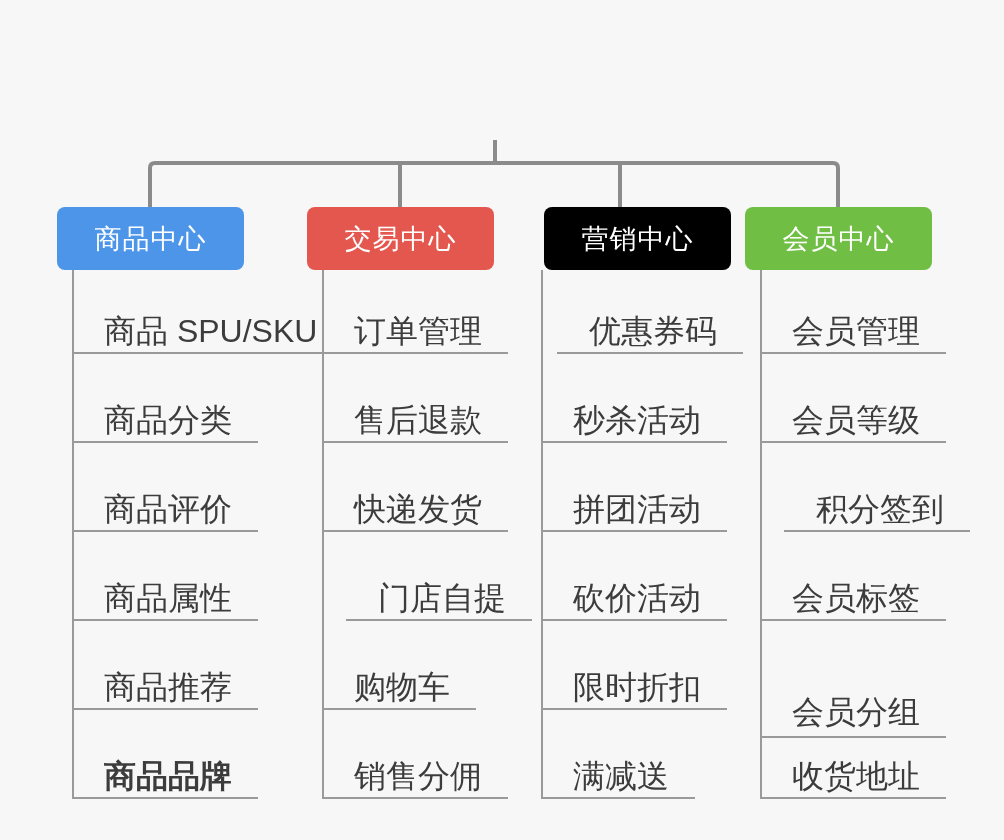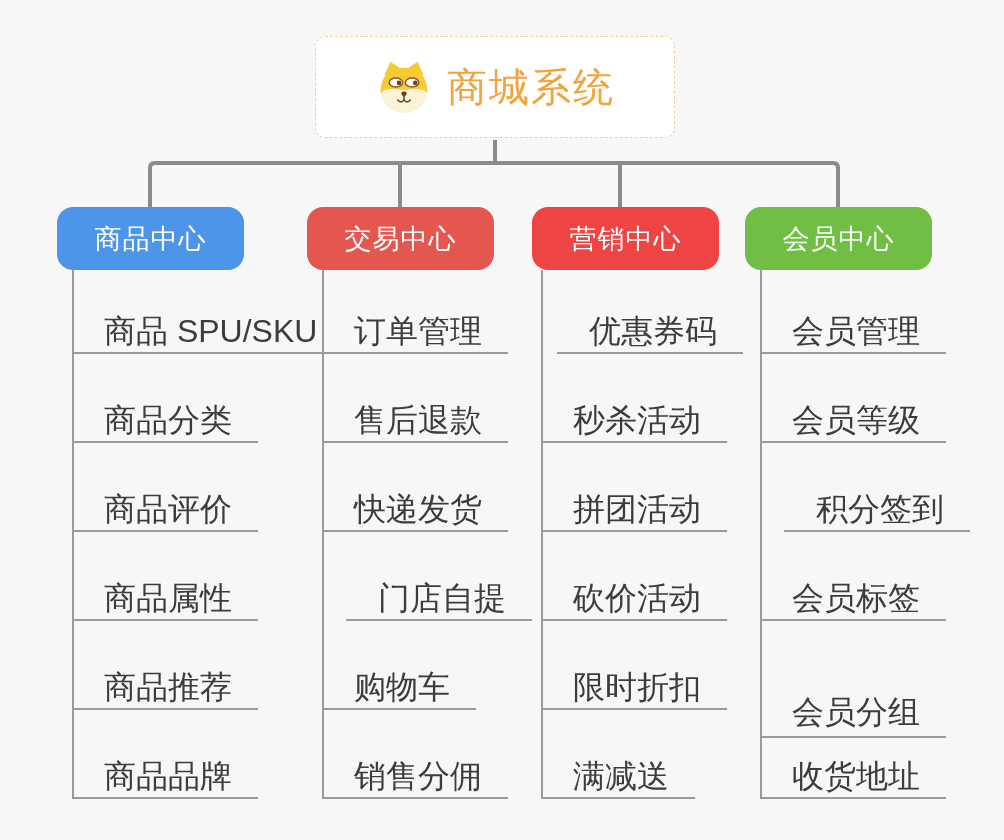--- a/index.html
+++ b/index.html
@@ -20,21 +20,21 @@
     box-sizing:border-box;
   }
   .root-title{
     font-size:40px;letter-spacing:2px;
     color:var(--root-text,#f1a33c);
     white-space:nowrap;
   }
   .dog{display:flex;align-items:center;}
   .branch-box{
     position:absolute;top:207px;width:187px;height:63px;
-    border-radius:16px;
+    border-radius:8px;
     display:flex;align-items:center;justify-content:center;
     color:#fff;font-size:27px;letter-spacing:1px;
     box-sizing:border-box;
   }
   .trunk{
     position:absolute;width:2px;
     background:var(--line,#9a9a9a);
   }
   .leaf{
     position:absolute;
@@ -51,56 +51,39 @@
 
 <div class="canvas">
 
   <svg class="connectors" width="1004" height="840" viewBox="0 0 1004 840">
     <path class="conn" d="M495 140 V163" fill="none" stroke-width="4" stroke="#8b8b8b"></path>
     <path class="conn" d="M150 207 V168 Q150 163 155 163 H833 Q838 163 838 168 V207" fill="none" stroke-width="4" stroke="#8b8b8b"></path>
     <path class="conn" d="M400 163 V207" fill="none" stroke-width="4" stroke="#8b8b8b"></path>
     <path class="conn" d="M620 163 V207" fill="none" stroke-width="4" stroke="#8b8b8b"></path>
   </svg>
 
-  <div class="root-node">
-    <span class="dog">
-      <svg viewBox="0 0 64 60" width="58" height="54" aria-hidden="true">
-        <path d="M10 17 L17 2 L29 10 Z" fill="#f6cb32"></path>
-        <path d="M54 17 L47 2 L35 10 Z" fill="#f6cb32"></path>
-        <ellipse cx="32" cy="34" rx="26" ry="25" fill="#fbf2da"></ellipse>
-        <path d="M6 37 C6 16 17 9 32 9 C47 9 58 16 58 37 C52 30 44 33 32 33 C20 33 12 30 6 37 Z" fill="#f6cb32"></path>
-        <ellipse cx="23" cy="25" rx="7.5" ry="5" fill="#ffffff" stroke="#8a5a2b" stroke-width="1.6"></ellipse>
-        <circle cx="26.5" cy="25.5" r="2.6" fill="#6e431c"></circle>
-        <ellipse cx="41" cy="25" rx="7.5" ry="5" fill="#ffffff" stroke="#8a5a2b" stroke-width="1.6"></ellipse>
-        <circle cx="44.5" cy="25.5" r="2.6" fill="#6e431c"></circle>
-        <path d="M29 36 Q32 34 35 36 Q35 39.5 32 40.5 Q29 39.5 29 36 Z" fill="#6e431c"></path>
-        <path d="M32 40.5 L32 44.5 M25 44.5 Q28.5 48.5 32 44.5 Q35.5 48.5 39 44.5" stroke="#6e431c" stroke-width="1.8" fill="none" stroke-linecap="round"></path>
-      </svg>
-    </span>
-    <span class="root-title">商城系统</span>
-  </div>
 
   <div id="branches">
       <div class="branch-box" style="left: 57px; background: rgb(77, 149, 233);">商品中心</div>
       <div class="trunk" style="left: 72px; top: 270px; height: 529px;"></div>
       <div class="leaf" style="left: 72px; top: 312px;">商品 SPU/SKU</div>
       <div class="leaf" style="left: 72px; top: 401px;">商品分类</div>
       <div class="leaf" style="left: 72px; top: 490px;">商品评价</div>
       <div class="leaf" style="left: 72px; top: 579px;">商品属性</div>
       <div class="leaf" style="left: 72px; top: 668px;">商品推荐</div>
-      <div class="leaf" style="left: 72px; top: 757px;">商品品牌</div>
+      <div class="leaf" style="left: 72px; top: 757px; font-weight: bold;">商品品牌</div>
       <div class="branch-box" style="left: 307px; background: rgb(228, 87, 79);">交易中心</div>
       <div class="trunk" style="left: 322px; top: 270px; height: 529px;"></div>
       <div class="leaf" style="left: 322px; top: 312px;">订单管理</div>
       <div class="leaf" style="left: 322px; top: 401px;">售后退款</div>
       <div class="leaf" style="left: 322px; top: 490px;">快递发货</div>
       <div class="leaf" style="left: 322px; top: 579px; margin-left: 24px;">门店自提</div>
       <div class="leaf" style="left: 322px; top: 668px;">购物车</div>
       <div class="leaf" style="left: 322px; top: 757px;">销售分佣</div>
-      <div class="branch-box" style="left: 532px; background: #ef4444;">营销中心</div>
+      <div class="branch-box" style="left: 544px; background: #000000;">营销中心</div>
       <div class="trunk" style="left: 541px; top: 270px; height: 529px;"></div>
       <div class="leaf" style="left: 541px; top: 312px; margin-left: 16px;">优惠券码</div>
       <div class="leaf" style="left: 541px; top: 401px;">秒杀活动</div>
       <div class="leaf" style="left: 541px; top: 490px;">拼团活动</div>
       <div class="leaf" style="left: 541px; top: 579px;">砍价活动</div>
       <div class="leaf" style="left: 541px; top: 668px;">限时折扣</div>
       <div class="leaf" style="left: 541px; top: 757px;">满减送</div>
       <div class="branch-box" style="left: 745px; background: rgb(112, 190, 68);">会员中心</div>
       <div class="trunk" style="left: 760px; top: 270px; height: 529px;"></div>
       <div class="leaf" style="left: 760px; top: 312px;">会员管理</div>

